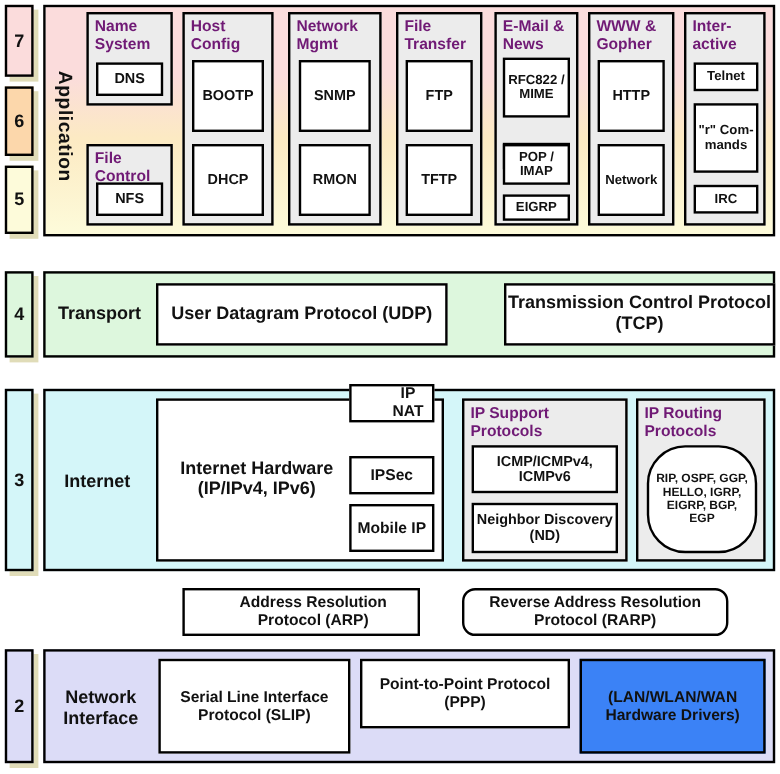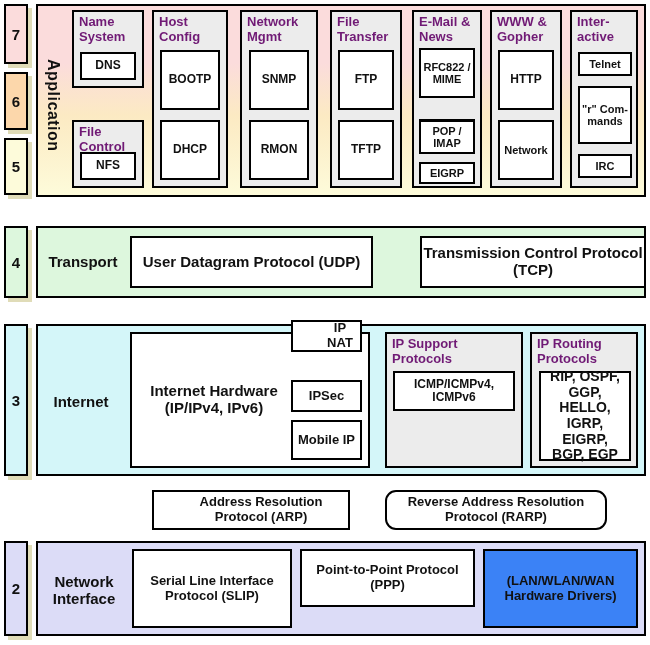--- a/index.html
+++ b/index.html
@@ -111,21 +111,21 @@
     z-index: 4;
   }
   .pbox.plain { background: #ffffff; }
   .pbox.grey  { background: #3b82f6; }
 
   .fs15 { font-size: 15px; }
   .fs14 { font-size: 12px; }
   .fs13 { font-size: 13px; }
   .fs12 { font-size: 12px; }
   .fs11 { font-size: 11px; }
-  .fs10 { font-size: 14px; }
+  .fs10 { font-size: 10px; border-radius: 32px; }
 </style>
 </head>
 <body>
 
 <div id="diagram">
 
   <div class="watermark">The TCP/IP Guide</div>
 
   <div class="tab" style="left:4px; top:4px; width:24px; height:60px; background:#fbdcdc;">
     <span>7</span>
@@ -210,20 +210,21 @@
 
   <div class="pbox plain fs15" style="left:130px; top:332px; width:240px; height:136px; padding-right:72px;">Internet Hardware (IP/IPv4, IPv6)</div>
   <div class="pbox plain fs13" style="left:291px; top:320px; width:71px; height:32px;padding-left:27px;">IP NAT</div>
   <div class="pbox plain fs13" style="left:291px; top:380px; width:71px; height:32px;">IPSec</div>
   <div class="pbox plain fs13" style="left:291px; top:420px; width:71px; height:40px;">Mobile IP</div>
 
   <div class="group" style="left:385px; top:332px; width:138px; height:136px;">
     <div class="group-title">IP Support Protocols</div>
   </div>
   <div class="pbox plain fs12" style="left:393px; top:371px; width:122px; height:40px;">ICMP/ICMPv4, ICMPv6</div>
+  <div class="pbox plain fs12" style="left:393px; top:419px; width:122px; height:42px;">Neighbor Discovery (ND)</div>
 
   <div class="group" style="left:530px; top:332px; width:108px; height:136px;">
     <div class="group-title">IP Routing Protocols</div>
   </div>
   <div class="pbox plain fs10" style="left:539px; top:371px; width:92px; height:90px; padding:0 4px;">RIP, OSPF, GGP, HELLO, IGRP, EIGRP, BGP, EGP</div>
 
   <div class="pbox plain fs13" style="left:152px; top:490px; width:198px; height:40px;padding-left:20px;">Address Resolution Protocol (ARP)</div>
   <div class="pbox plain fs13" style="left:385px; top:490px; width:222px; height:40px;border-radius:11px;">Reverse Address Resolution Protocol (RARP)</div>
 
   <div class="layer" style="left:36px; top:541px; width:610px; height:95px; background:#dcdcf7;"></div>

